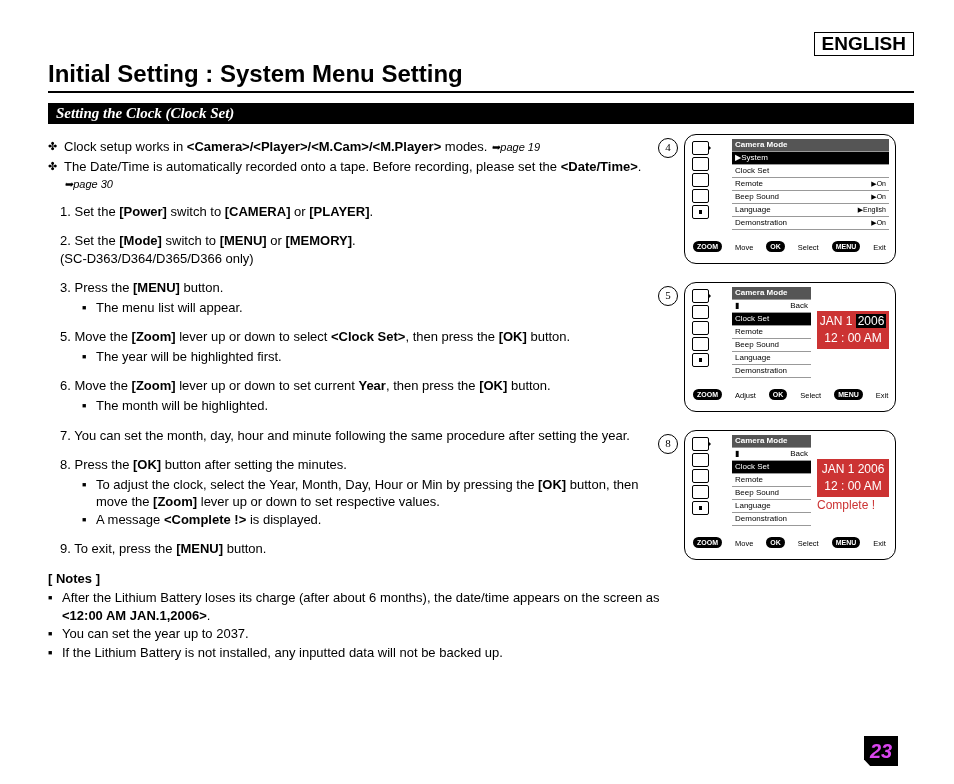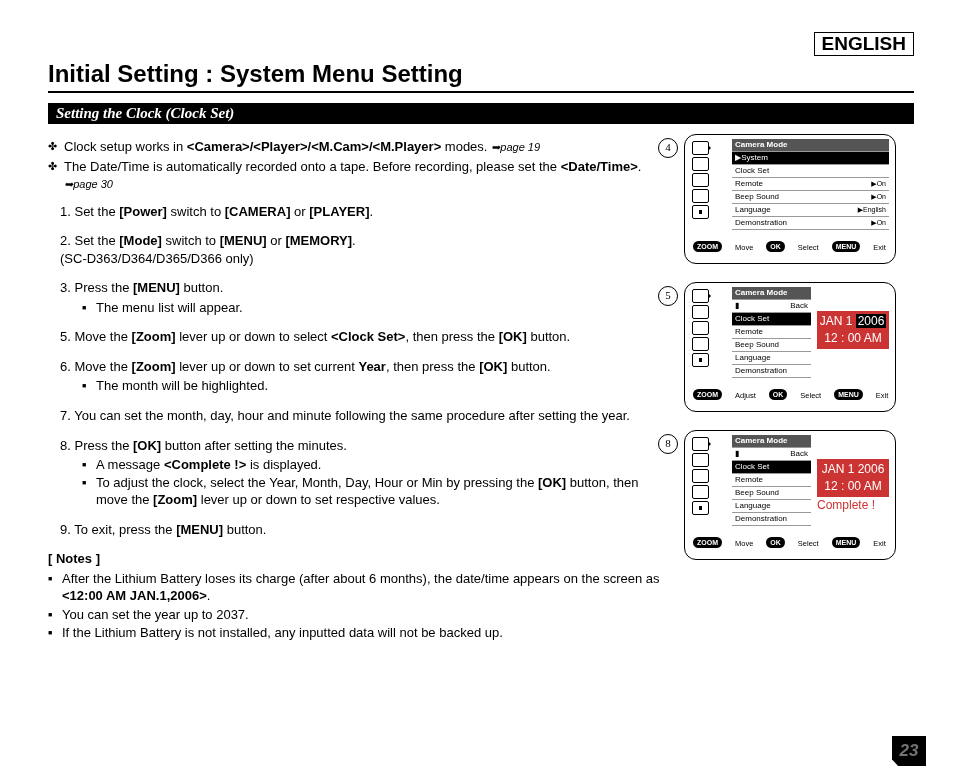--- a/index.html
+++ b/index.html
@@ -85,23 +85,23 @@
   .menucol .row.hi { background:#000; color:#fff;}
   .menucol .row .tri { font-size:7px;}
   .valcol { width:72px; margin-left:3px; }
   .valbox { background:#c33; color:#fff; text-align:center; padding:2px 2px; line-height:1.4; font-size:12px;}
   .yearbox { background:#000; color:#fff; padding:0 2px;}
   .complete { color:#c33; text-align:left; font-size:12px; padding:1px 2px 0 0;}
   .navbar { display:flex; gap:13px; align-items:flex-end; font-size:7.5px; margin-top:6px; padding:0 2px;}
   .pill { background:#000; color:#fff; border-radius:6px; padding:0 4px; font-size:7px; font-weight:bold; line-height:11px;}
 
   .page-num {
-    position:absolute; bottom:18px; right:28px;
-    width:34px; height:30px; background:#000; color:#737373;
-    font-weight:bold; font-style:italic; font-size:17px;
+    position:absolute; bottom:18px; right:56px;
+    width:34px; height:30px; background:#000; color:#d946ef;
+    font-weight:bold; font-style:italic; font-size:20px;
     display:flex; align-items:center; justify-content:center;
     clip-path: polygon(0 0, 100% 0, 100% 100%, 18% 100%, 0 78%);
   }
 </style>
 </head>
 <body>
 
 <div class="page">
 
   <div class="lang-badge">ENGLISH</div>
@@ -124,31 +124,34 @@
 
       <ol class="steps">
         <li><span class="num">1.</span> <span>Set the </span><b>[Power]</b><span> switch to </span><b>[CAMERA]</b><span> or </span><b>[PLAYER]</b><span>.</span></li>
         <li><span class="num">2.</span> <span>Set the </span><b>[Mode]</b><span> switch to </span><b>[MENU]</b><span> or </span><b>[MEMORY]</b><span>.</span><br><span>(SC-D363/D364/D365/D366 only)</span></li>
         <li><span class="num">3.</span> <span>Press the </span><b>[MENU]</b><span> button.</span>
           <ul class="sub">
               <li>The menu list will appear.</li>
             </ul>
         </li>
         <li><span class="num">5.</span> <span>Move the </span><b>[Zoom]</b><span> lever up or down to select </span><b>&lt;Clock Set&gt;</b><span>, then press the </span><b>[OK]</b><span> button.</span>
+          <ul class="sub">
+              <li>The year will be highlighted first.</li>
+            </ul>
         </li>
         <li><span class="num">6.</span> <span>Move the </span><b>[Zoom]</b><span> lever up or down to set current </span><b>Year</b><span>, then press the </span><b>[OK]</b><span> button.</span>
           <ul class="sub">
               <li>The month will be highlighted.</li>
             </ul>
         </li>
         <li><span class="num">7.</span> <span>You can set the month, day, hour and minute following the same procedure after setting the year.</span></li>
         <li><span class="num">8.</span> <span>Press the </span><b>[OK]</b><span> button after setting the minutes.</span>
           <ul class="sub">
+            <li>To adjust the clock, select the Year, Month, Day, Hour or Min by pressing the <b>[OK]</b> button, then move the <b>[Zoom]</b> lever up or down to set respective values.</li>
             <li>A message <b>&lt;Complete !&gt;</b> is displayed.</li>
-            <li>To adjust the clock, select the Year, Month, Day, Hour or Min by pressing the <b>[OK]</b> button, then move the <b>[Zoom]</b> lever up or down to set respective values.</li>
           </ul>
         </li>
         <li><span class="num">9.</span> <span>To exit, press the </span><b>[MENU]</b><span> button.</span></li>
       </ol>
 
       <div class="notes-h">[ Notes ]</div>
       <ul class="notes">
         <li>After the Lithium Battery loses its charge (after about 6 months), the date/time appears on the screen as <b>&lt;12:00 AM JAN.1,2006&gt;</b>.</li>
         <li>You can set the year up to 2037.</li>
         <li>If the Lithium Battery is not installed, any inputted data will not be backed up.</li>

